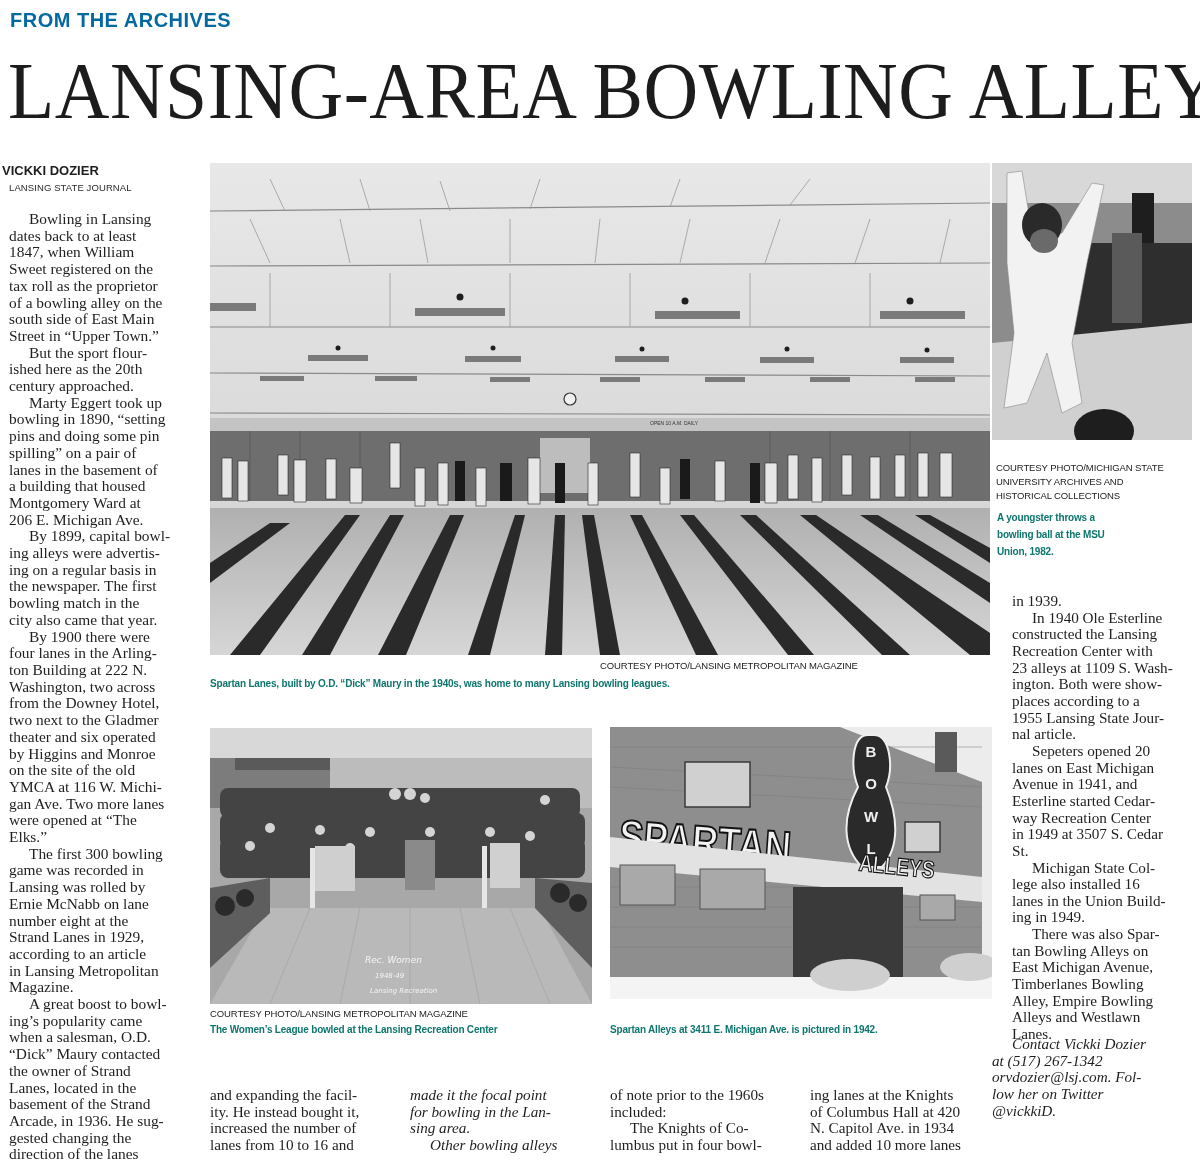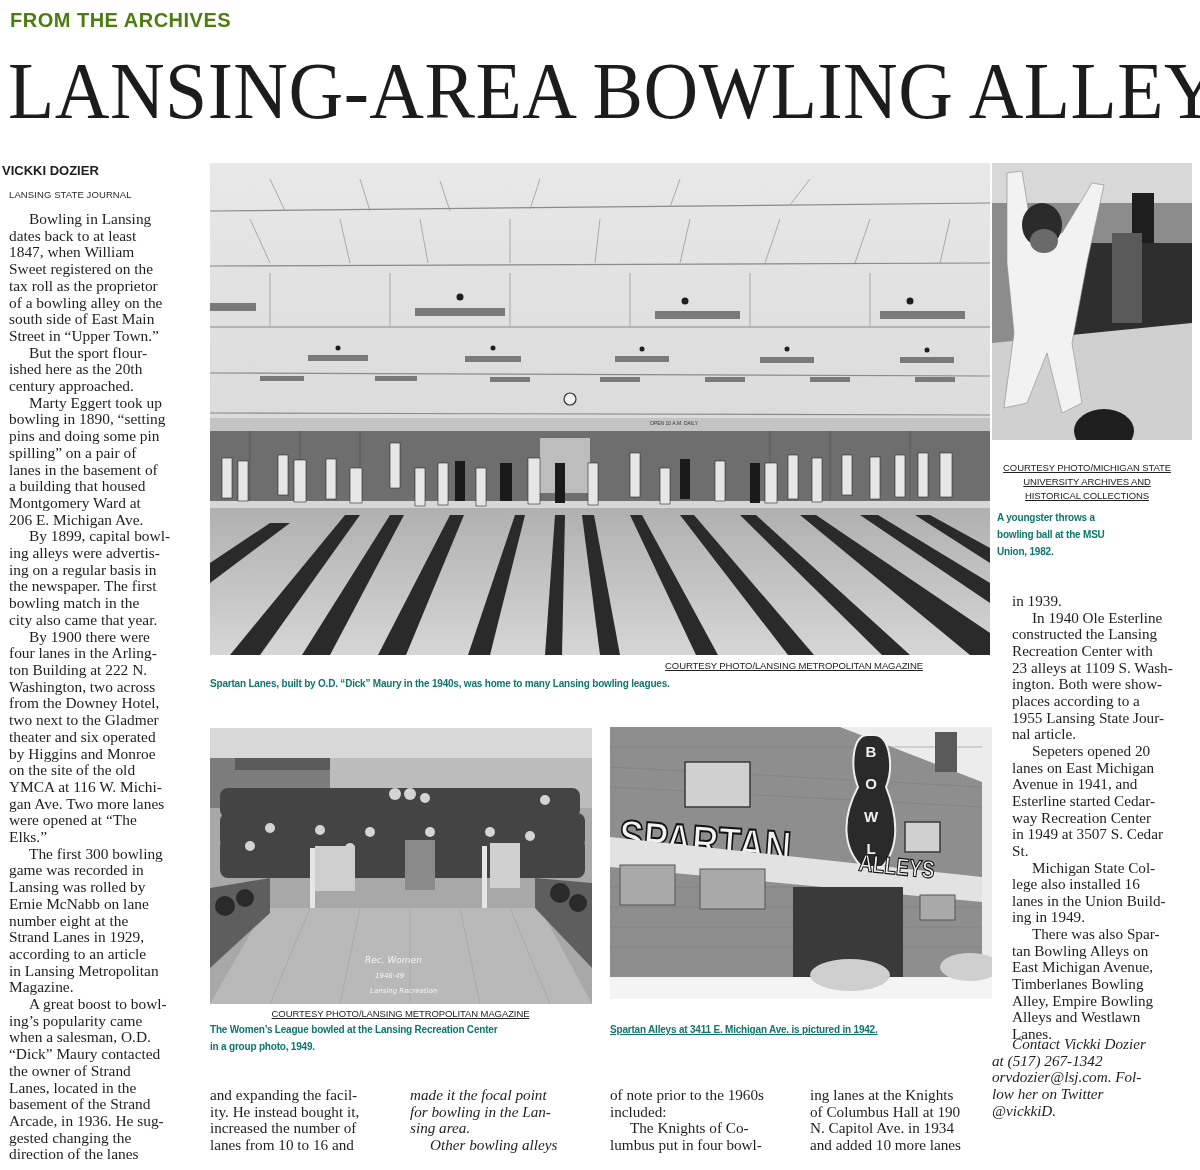--- a/index.html
+++ b/index.html
@@ -2,50 +2,50 @@
 <html><head>
 <meta charset="utf-8">
 <style>
   * { margin: 0; padding: 0; box-sizing: border-box; }
   html, body { width: 1200px; height: 1170px; background: #ffffff; overflow: hidden; }
   body { position: relative; color: #1e1e1e; font-family: "DejaVu Serif", serif; }
 
   .kicker {
     position: absolute; left: 10px; top: 9px;
     font-family: "Liberation Sans", sans-serif; font-weight: bold;
-    font-size: 20px; letter-spacing: 0.5px; color: #4d7c0f;
+    font-size: 20px; letter-spacing: 0.5px; color: #0369a1;
   }
   .headline {
     position: absolute; left: 8px; top: 48px; width: 1190px;
     font-family: "Liberation Serif", serif; font-weight: normal;
     font-size: 81px; line-height: 86px; letter-spacing: 0.5px; color: #1c1c1c;
     transform: scaleX(0.935); transform-origin: left top; white-space: nowrap;
   }
   .byline-name {
     position: absolute; left: 2px; top: 163px;
     font-family: "Liberation Sans", sans-serif; font-weight: bold; font-size: 13px; color: #1e1e1e;
   }
   .byline-org {
     position: absolute; left: 9px; top: 182px;
-    font-family: "Liberation Sans", sans-serif; font-size: 9.5px; color: #2a2a2a; letter-spacing: 0.1px; margin-top: 7px;
+    font-family: "Liberation Sans", sans-serif; font-size: 9.5px; color: #2a2a2a; letter-spacing: 0.1px;
   }
 
   .col {
     position: absolute;
     font-family: "Liberation Serif", serif; font-size: 15.2px; line-height: 16.65px; color: #1e1e1e;
   }
   .col .ln { display: block; white-space: nowrap; }
   .col .ln.ind { padding-left: 20px; }
   .italic { font-style: italic; }
 
   .photo { position: absolute; overflow: hidden; }
 
   .credit {
     position: absolute; font-family: "Liberation Sans", sans-serif;
-    font-size: 9.5px; color: #222; text-align: center; letter-spacing: -0.1px; white-space: nowrap; text-decoration: underline;
+    font-size: 9.5px; color: #222; text-align: left; letter-spacing: -0.1px; white-space: nowrap;
   }
   .caption {
     position: absolute; font-family: "Liberation Sans", sans-serif; font-weight: bold;
     font-size: 10px; line-height: 17px; color: #0f766e; white-space: nowrap; letter-spacing: -0.2px;
   }
 </style>
 </head>
 <body>
 
 <div class="kicker">FROM THE ARCHIVES</div>
@@ -337,21 +337,20 @@
         <circle cx="368" cy="175" r="9"></circle>
     </g>
     <text x="155" y="235" font-family="DejaVu Sans, sans-serif" font-style="italic" font-size="9" fill="#f4f4f4">Rec. Women</text>
     <text x="165" y="250" font-family="DejaVu Sans, sans-serif" font-style="italic" font-size="7" fill="#f4f4f4">1948-49</text>
     <text x="160" y="265" font-family="DejaVu Sans, sans-serif" font-style="italic" font-size="7" fill="#f4f4f4">Lansing Recreation</text>
   </svg>
 </div>
 <div class="credit" style="left:210px; top:1008px; width:381px;">COURTESY PHOTO/LANSING METROPOLITAN MAGAZINE</div>
 <div class="caption" style="left:210px; top:1021px;">
   <div>The Women’s League bowled at the Lansing Recreation Center</div>
-  <div>in a group photo, 1949.</div>
 </div>
 
 <div class="photo" style="left:610px; top:727px; width:382px; height:272px;">
   <svg width="382" height="272" viewBox="0 0 382 272">
     <rect width="382" height="272" fill="#d8d8d8"></rect>
     <rect x="0" y="0" width="382" height="272" fill="#ececec"></rect>
 
     <polygon points="0,0 230,0 372,55 372,255 0,255" fill="#8e8e8e"></polygon>
     <g stroke="#7a7a7a" stroke-width="0.5">
       <line x1="0" y1="20" x2="372" y2="20"></line>
@@ -384,21 +383,21 @@
       <text x="261" y="95">W</text>
       <text x="261" y="127">L</text>
     </g>
     <text x="310" y="150" font-family="Liberation Sans, sans-serif" font-weight="bold" font-size="24" fill="#f2f2f2" stroke="#111" stroke-width="1.2" transform="rotate(6 310 150) scale(0.8,1)">ALLEYS</text>
 
     <rect x="0" y="250" width="382" height="22" fill="#f4f4f4"></rect>
     <ellipse cx="240" cy="248" rx="40" ry="16" fill="#cfcfcf"></ellipse>
     <ellipse cx="360" cy="240" rx="30" ry="14" fill="#cfcfcf"></ellipse>
   </svg>
 </div>
-<div class="caption" style="left:610px; top:1021px;text-decoration:underline;">Spartan Alleys at 3411 E. Michigan Ave. is pictured in 1942.</div>
+<div class="caption" style="left:610px; top:1021px;">Spartan Alleys at 3411 E. Michigan Ave. is pictured in 1942.</div>
 
 <div class="col" id="col2" style="left:210px; top:1087px; width:190px;">
     <span class="ln">and expanding the facil-</span>
     <span class="ln">ity. He instead bought it,</span>
     <span class="ln">increased the number of</span>
     <span class="ln">lanes from 10 to 16 and</span>
   </div>
 <div class="col" id="col3" style="left:410px; top:1087px; width:190px;font-style:italic;">
     <span class="ln">made it the focal point</span>
     <span class="ln">for bowling in the Lan-</span>
@@ -406,21 +405,21 @@
     <span class="ln ind">Other bowling alleys</span>
   </div>
 <div class="col" id="col4" style="left:610px; top:1087px; width:190px;">
     <span class="ln">of note prior to the 1960s</span>
     <span class="ln">included:</span>
     <span class="ln ind">The Knights of Co-</span>
     <span class="ln">lumbus put in four bowl-</span>
   </div>
 <div class="col" id="col5" style="left:810px; top:1087px; width:190px;">
     <span class="ln">ing lanes at the Knights</span>
-    <span class="ln">of Columbus Hall at 190</span>
+    <span class="ln">of Columbus Hall at 420</span>
     <span class="ln">N. Capitol Ave. in 1934</span>
     <span class="ln">and added 10 more lanes</span>
   </div>
 
 <div class="col" id="col6" style="left:1012px; top:593px; width:185px;">
     <span class="ln">in 1939.</span>
     <span class="ln ind">In 1940 Ole Esterline</span>
     <span class="ln">constructed the Lansing</span>
     <span class="ln">Recreation Center with</span>
     <span class="ln">23 alleys at 1109 S. Wash-</span>

